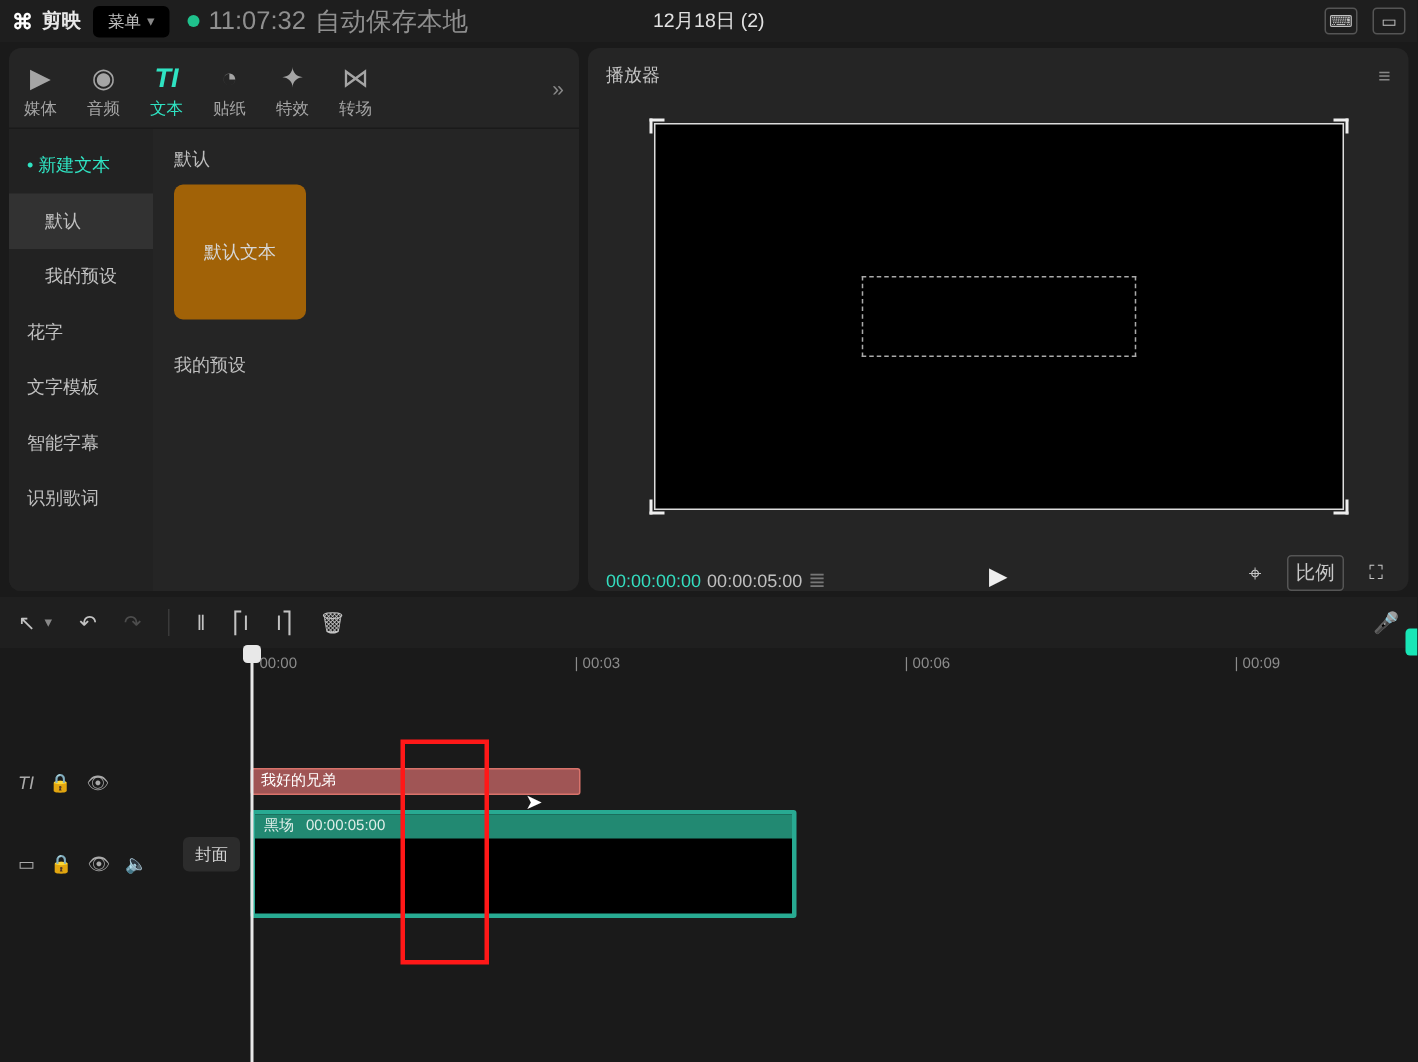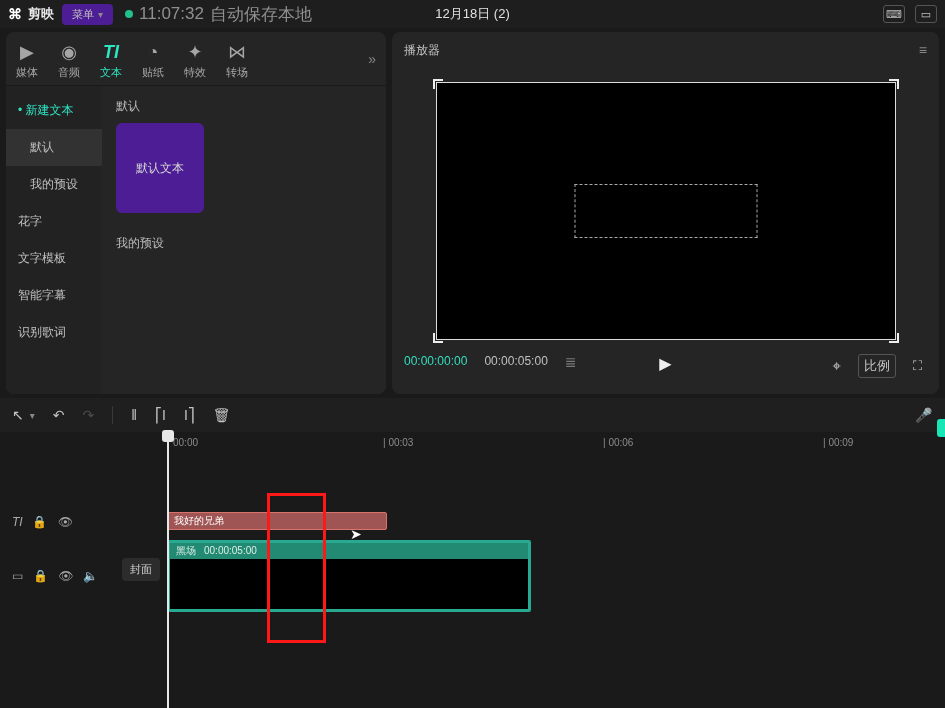--- a/index.html
+++ b/index.html
@@ -2,21 +2,21 @@
 <html><head>
 <meta charset="utf-8">
 <style>
 * { margin: 0; padding: 0; box-sizing: border-box; font-family: "PingFang SC", "Microsoft YaHei", sans-serif; }
 body { width: 945px; height: 708px; background: #1a1a1a; color: #c0c0c0; overflow: hidden; position: relative; }
 
 
 .title-bar { height: 28px; background: #1e1e1e; display: flex; align-items: center; padding: 0 8px; font-size: 12px; position: relative; }
 .logo-group { display: flex; align-items: center; gap: 6px; }
 .logo-text { color: #e8e8e8; font-weight: 600; font-size: 13px; }
-.menu-btn { background: #4c1d95; border-radius: 4px; padding: 3px 10px; display: flex; align-items: center; gap: 4px; cursor: pointer; font-size: 11px; margin-left: 8px; }
+.menu-btn { background: #000000; border-radius: 4px; padding: 3px 10px; display: flex; align-items: center; gap: 4px; cursor: pointer; font-size: 11px; margin-left: 8px; }
 .autosave { margin-left: 12px; color: #8f8f8f; font-size: 17px; display: flex; align-items: center; gap: 6px; }
 .dot-green { width: 8px; height: 8px; background: #1fc18c; border-radius: 50%; }
 .project-name { position: absolute; left: 50%; transform: translateX(-50%); color: #e2e2e2; font-size: 13px; }
 .title-right { position: absolute; right: 8px; display: flex; gap: 10px; }
 .title-right .icon { width: 22px; height: 18px; border: 1px solid #555; border-radius: 3px; display: flex; align-items: center; justify-content: center; cursor: pointer; font-size: 11px; }
 
 
 .main-row { display: flex; height: 370px; }
 
 
@@ -27,37 +27,37 @@
 .tab-item .tab-ico { font-size: 18px; }
 .tab-item.active .tab-ico { color: #2fe3c2; }
 .tab-expand { margin-left: auto; color: #888; font-size: 14px; cursor: pointer; }
 .left-body { flex: 1; display: flex; }
 .sidebar { width: 96px; background: #222; padding-top: 6px; }
 .side-item { padding: 10px 12px; font-size: 12px; color: #c0c0c0; cursor: pointer; }
 .side-item.group { color: #2fe3c2; }
 .side-item.sel { background: #323232; }
 .side-content { flex: 1; padding: 12px 14px; }
 .section-label { font-size: 12px; color: #bdbdbd; margin-bottom: 8px; }
-.preset-tile { width: 88px; height: 90px; background: #4c1d95; border-radius: 6px; display: flex; align-items: center; justify-content: center; color: #d6d6d6; font-size: 12px; cursor: pointer; }
+.preset-tile { width: 88px; height: 90px; background: #a16207; border-radius: 6px; display: flex; align-items: center; justify-content: center; color: #d6d6d6; font-size: 12px; cursor: pointer; }
 
 
 .preview-panel { flex: 1; background: #252525; border-radius: 8px; margin: 4px 6px 4px 3px; display: flex; flex-direction: column; overflow: hidden; }
 .preview-header { height: 36px; display: flex; align-items: center; padding: 0 12px; font-size: 12px; color: #c5c5c5; }
 .preview-menu { margin-left: auto; color: #888; font-size: 14px; cursor: pointer; }
 .preview-stage { flex: 1; display: flex; align-items: center; justify-content: center; position: relative; }
 .canvas-wrap { position: relative; width: 460px; height: 258px; }
 .canvas-frame { position: absolute; inset: 0; border: 1px solid #ddd; background: #000; }
 .corner-tl, .corner-tr, .corner-bl, .corner-br { position: absolute; width: 10px; height: 10px; border: 2px solid #eee; }
 .corner-tl { top: -3px; left: -3px; border-right: none; border-bottom: none; }
 .corner-tr { top: -3px; right: -3px; border-left: none; border-bottom: none; }
 .corner-bl { bottom: -3px; left: -3px; border-right: none; border-top: none; }
 .corner-br { bottom: -3px; right: -3px; border-left: none; border-top: none; }
 .text-box { position: absolute; left: 50%; top: 50%; transform: translate(-50%, -50%); border: 1px dashed #aaa; padding: 4px 8px; }
 .text-content { color: #fff; font-size: 32px; font-weight: 700; -webkit-text-stroke: 2px #000; letter-spacing: 1px; }
-.preview-controls { height: 40px; display: flex; align-items: flex-start; padding: 0 12px; gap: 17px; font-size: 12px; }
+.preview-controls { height: 40px; display: flex; align-items: flex-end; padding: 0 12px; gap: 4px; font-size: 12px; }
 .time-current { color: #34dec0; }
 .time-total { color: #c0c0c0; }
 .lines-ico { color: #777; font-size: 14px; }
 .play-btn { position: absolute; left: 50%; transform: translateX(-50%); color: #eee; font-size: 16px; cursor: pointer; }
 .preview-right-icons { margin-left: auto; display: flex; gap: 12px; align-items: center; }
 .preview-right-icons .pico { color: #c7c7c7; font-size: 13px; cursor: pointer; border: 1px solid #555; border-radius: 3px; padding: 2px 5px; }
 .preview-controls { position: relative; }
 
 
 .toolbar { height: 34px; background: #1f1f1f; display: flex; align-items: center; padding: 0 12px; gap: 18px; }

